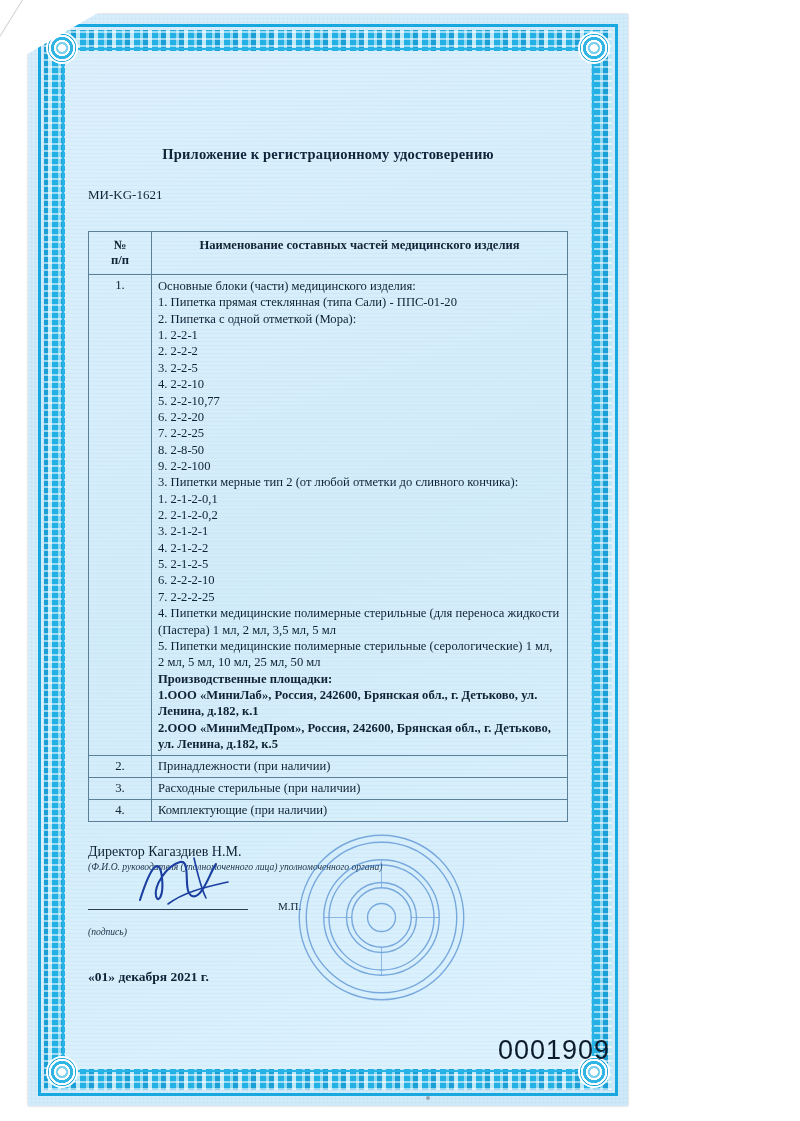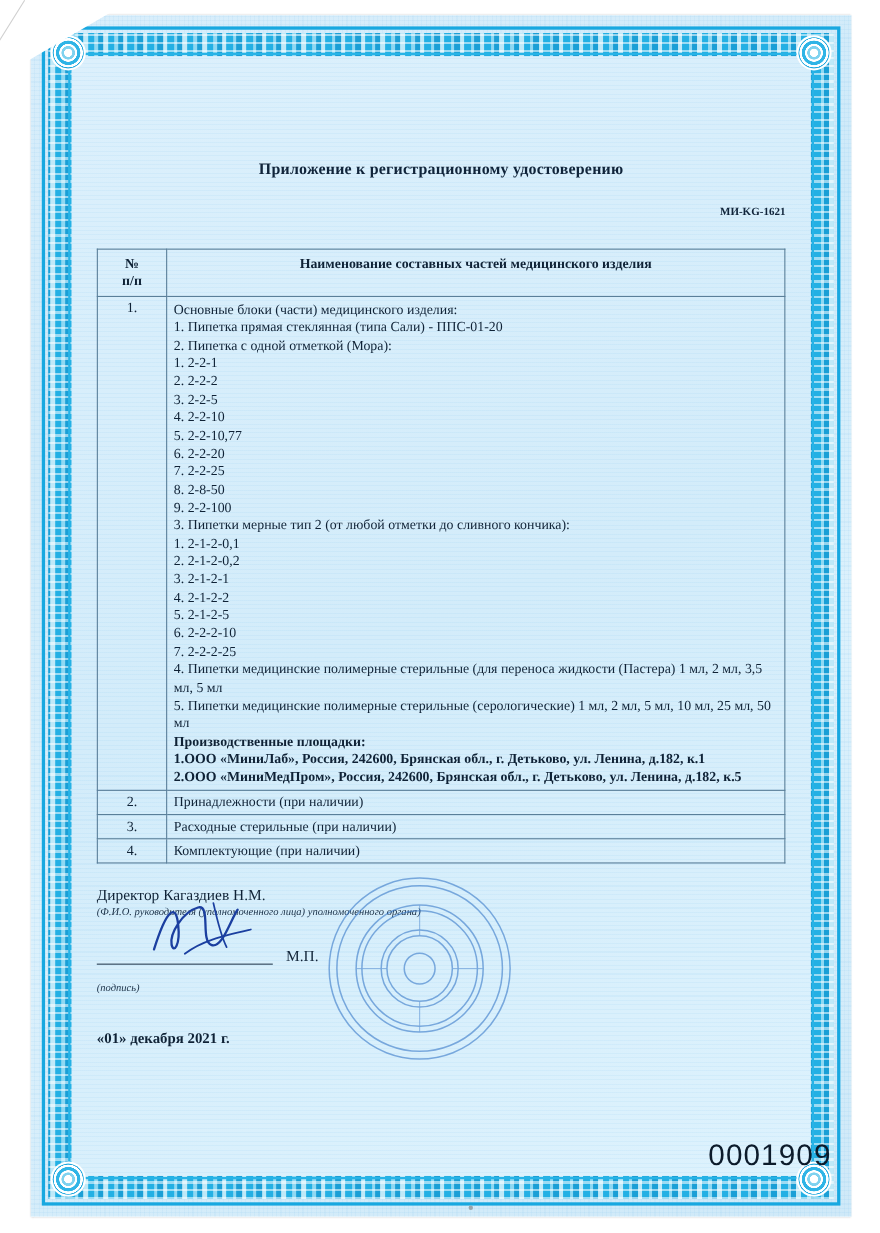--- a/index.html
+++ b/index.html
@@ -15,21 +15,21 @@
     width: 800px;
     height: 1121px;
     overflow: hidden;
     background: #ffffff;
   }
   
   .sheet {
     position: absolute;
     left: 28px;
     top: 14px;
-    width: 746px;
+    width: 600px;
     height: 1092px;
     background:
       repeating-linear-gradient(
         0deg,
         rgba(255,255,255,0.0) 0px,
         rgba(255,255,255,0.0) 3px,
         rgba(120,190,235,0.10) 3px,
         rgba(120,190,235,0.10) 4px
       ),
       repeating-linear-gradient(
@@ -157,23 +157,23 @@
   }
   .doc-title {
     text-align: center;
     font-weight: bold;
     font-size: 14.5px;
     color: #10243a;
     margin-top: 72px;
     letter-spacing: 0.2px;
   }
   .doc-number {
-    text-align: right;
-    font-weight: bold;
-    font-size: 10px;
+    text-align: left;
+    font-weight: normal;
+    font-size: 13px;
     color: #10243a;
     margin-top: 24px;
   }
   table.main {
     margin-top: 28px;
     width: 100%;
     border-collapse: collapse;
     font-size: 12.6px;
     color: #0f2236;
   }
@@ -229,22 +229,23 @@
     display: flex;
     align-items: flex-end;
     gap: 12px;
   }
   .sign-rule {
     width: 160px;
     border-bottom: 1px solid #2a3f55;
     height: 1px;
   }
   .mp {
-    font-size: 14px;
+    font-size: 11px;
     color: #0f2236;
+    margin-left: 18px;
     margin-bottom: -2px;
     text-align: center;
   }
   .podpis {
     font-style: italic;
     font-size: 9.6px;
     color: #1a3047;
     margin-top: 16px;
   }
   .doc-date {

